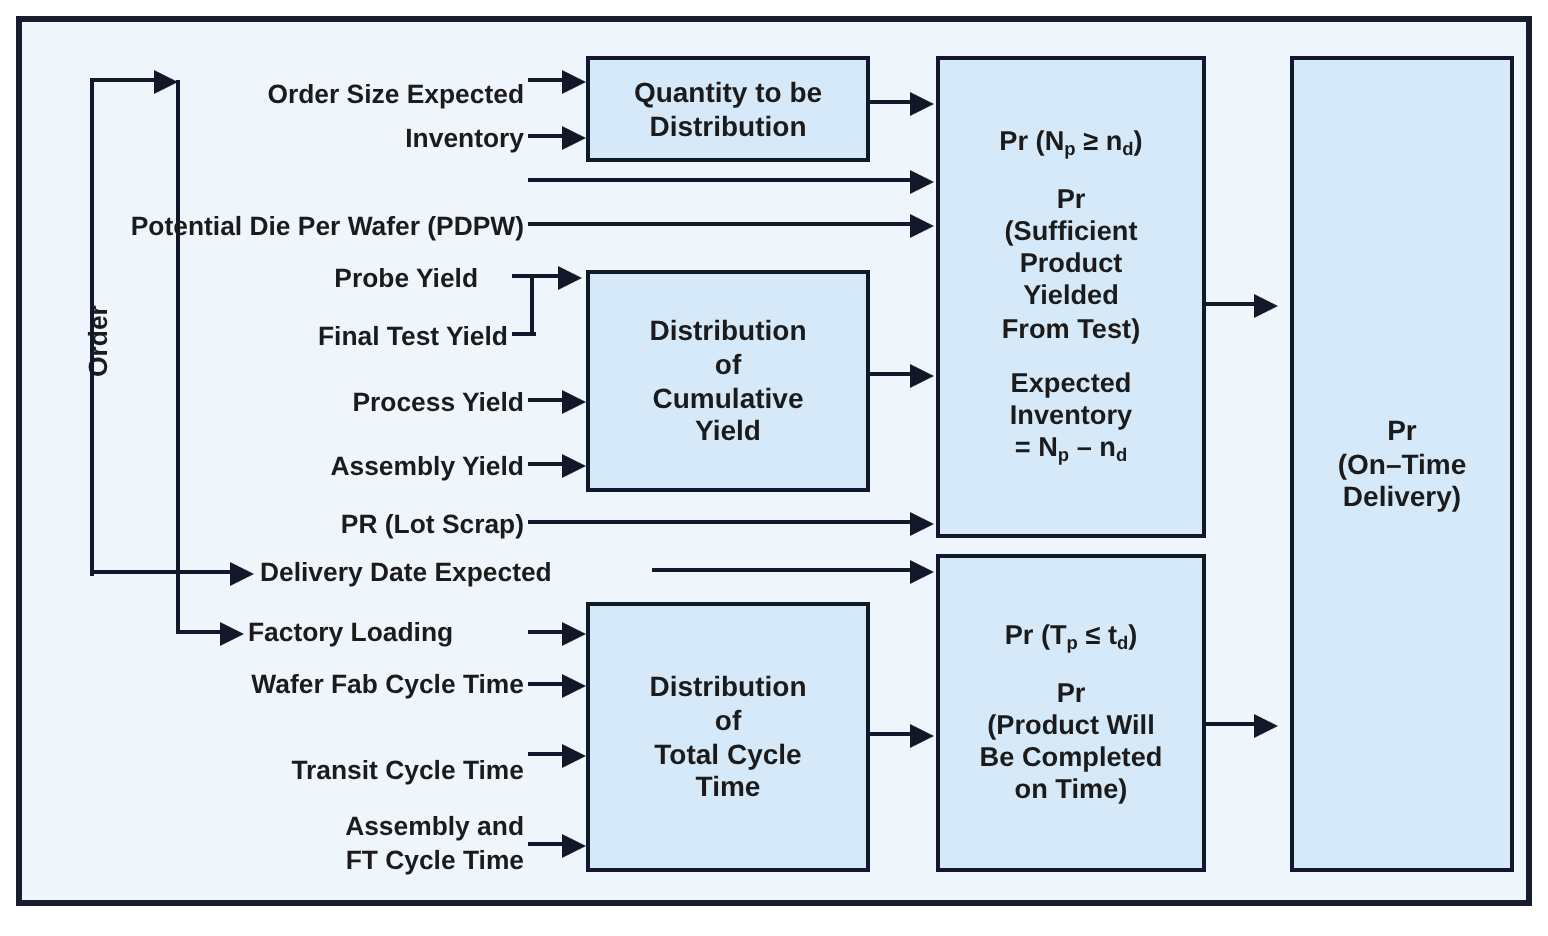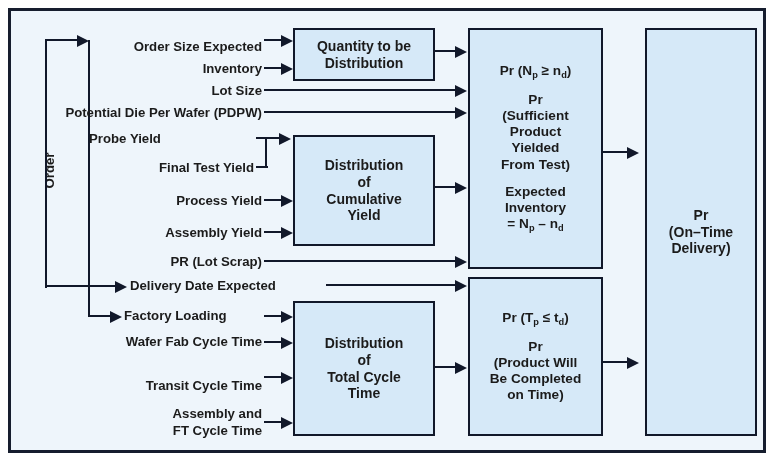--- a/index.html
+++ b/index.html
@@ -95,25 +95,24 @@
     <div class="hline" style="left:77px;top:274px;width:35px;"></div>
     <div class="arrow" style="left:104px;top:275.5px;"></div>
 
     <div class="hline" style="left:77px;top:304px;width:30px;"></div>
     <div class="arrow" style="left:99px;top:305.5px;"></div>
 
     <div class="lbl" style="left:0px;top:36px;width:251px;">Order Size Expected</div>
 
     <div class="lbl" style="left:0px;top:58px;width:251px;">Inventory</div>
 
-    <div class="lbl" style="left:0px;top:80px;width:251px;">Lot Size</div>
 
     <div class="lbl" style="left:0px;top:102px;width:251px;">Potential Die Per Wafer (PDPW)</div>
 
-    <div class="lbl" style="left:0px;top:128px;width:228px;text-align:center;">Probe Yield</div>
+    <div class="lbl" style="left:0px;top:128px;width:228px;">Probe Yield</div>
 
     <div class="lbl" style="left:0px;top:157px;width:243px;">Final Test Yield</div>
 
     <div class="lbl" style="left:0px;top:190px;width:251px;">Process Yield</div>
 
     <div class="lbl" style="left:0px;top:222px;width:251px;">Assembly Yield</div>
 
     <div class="lbl" style="left:0px;top:251px;width:251px;">PR (Lot Scrap)</div>
 
     <div class="lbl" style="left:0px;top:275px;width:312px;text-align:left;padding-left:119px;box-sizing:border-box;">Delivery Date Expected</div>

